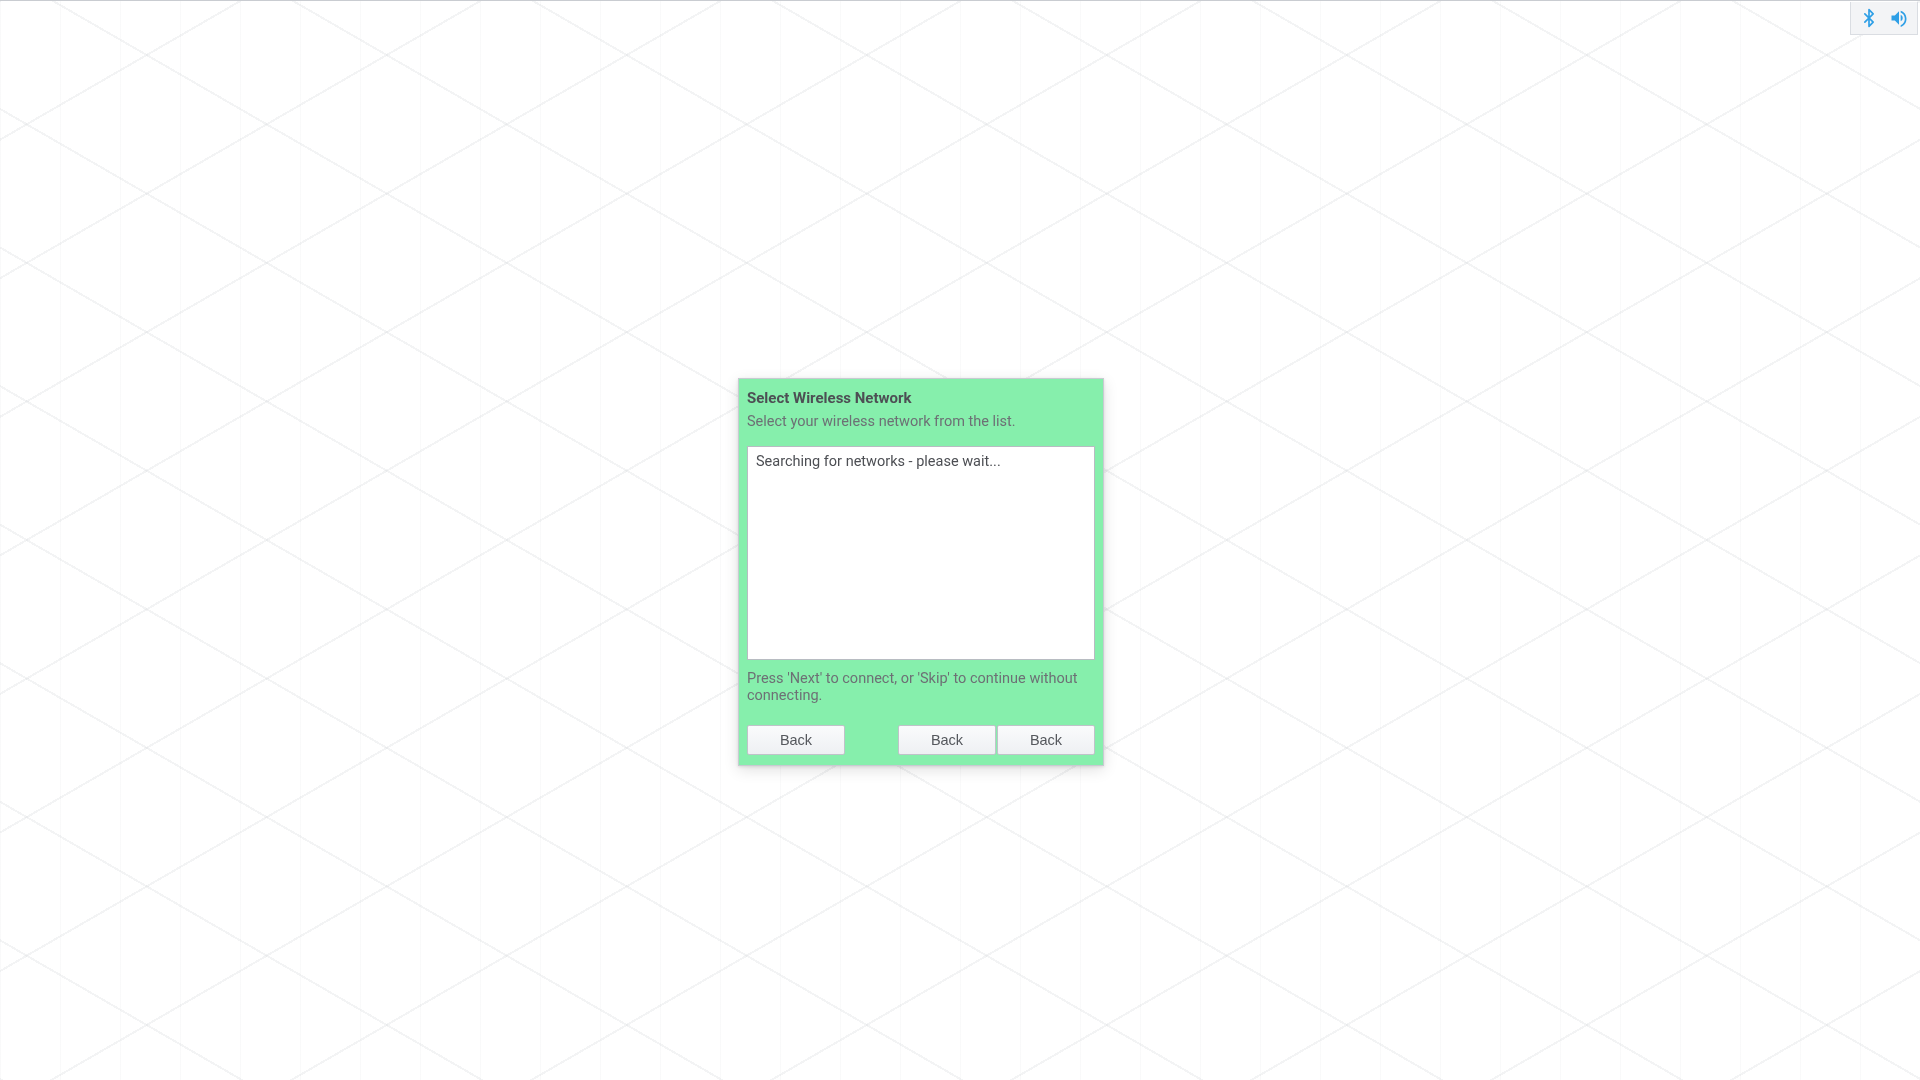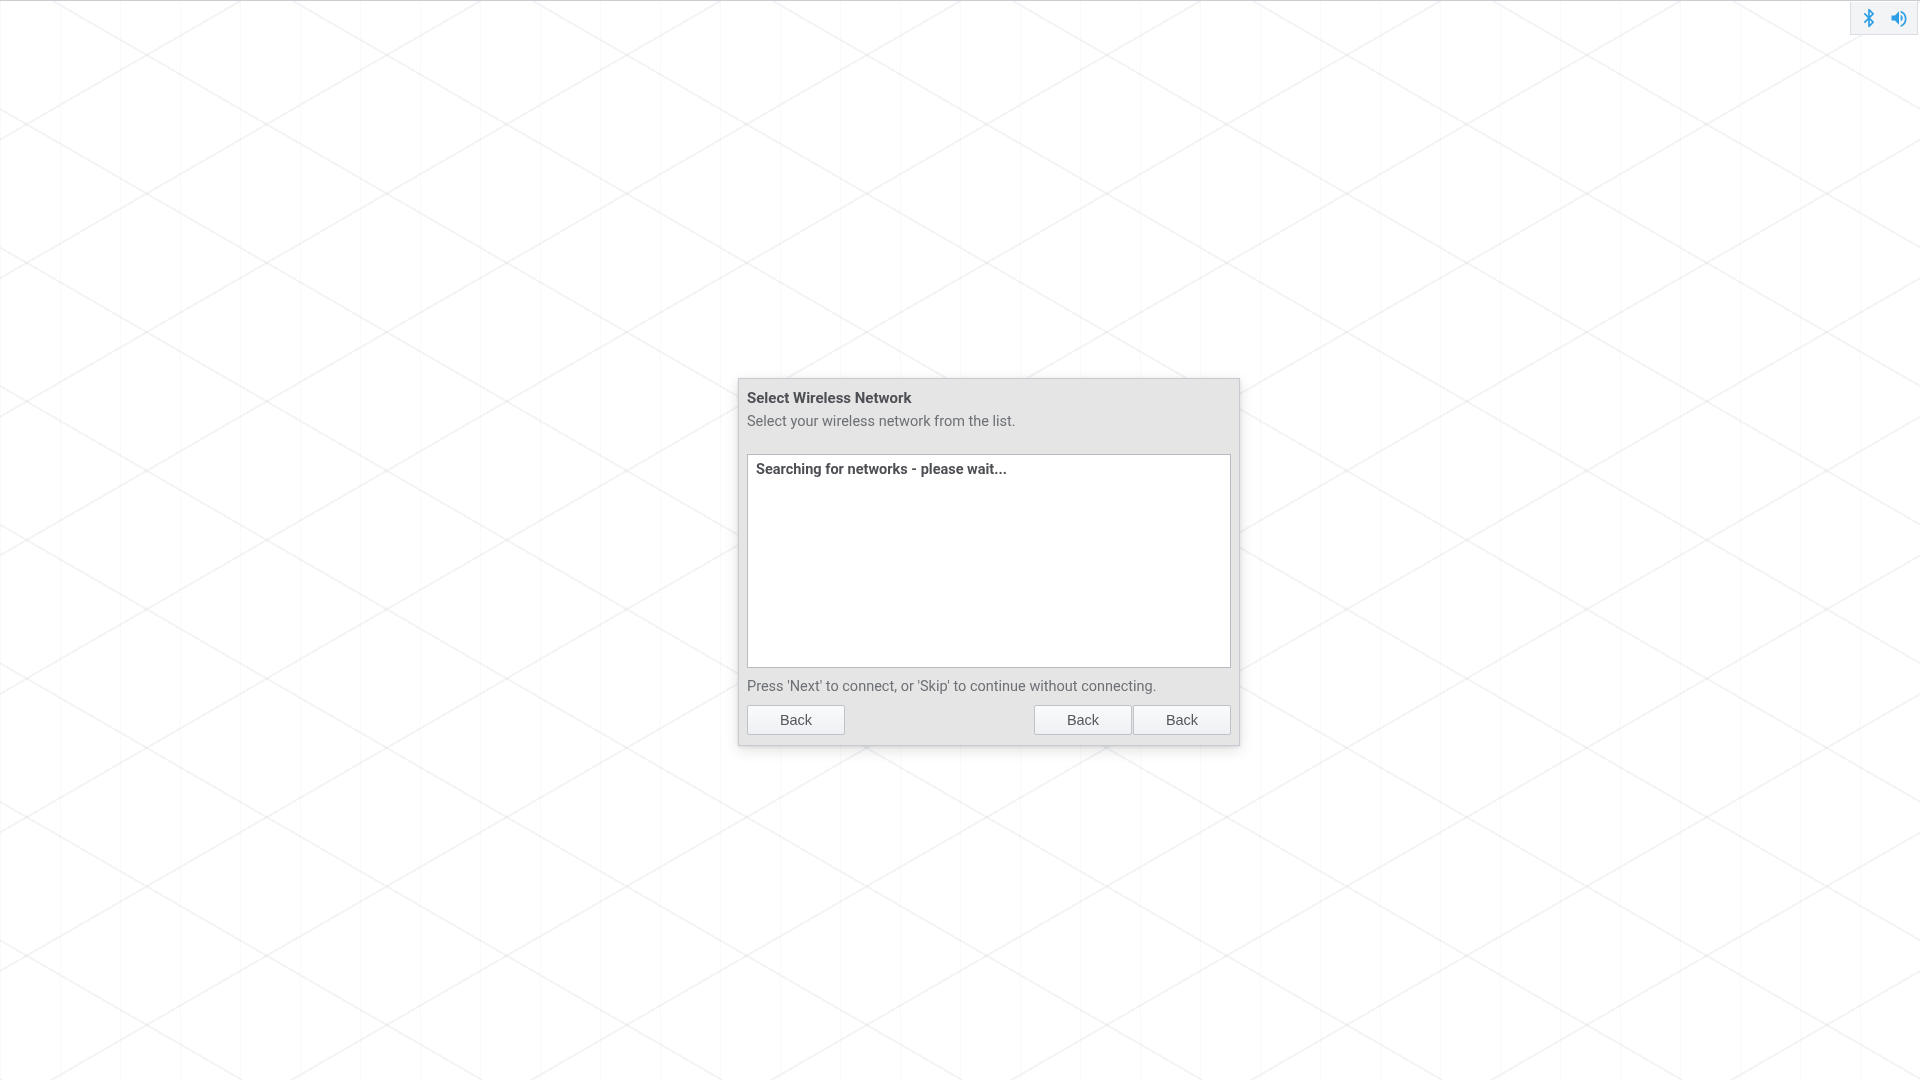--- a/index.html
+++ b/index.html
@@ -40,55 +40,54 @@
     .tray-icon {
       width: 24px; height: 24px;
       display: flex; align-items: center; justify-content: center;
       color: #2e9fe6;
     }
     .tray-icon svg { width: 20px; height: 20px; }
     .dialog {
       position: absolute;
       top: 378px;
       left: 738px;
-      width: 502px;
-      background: #e5e5e5;
+      width: 366px;
+      background: #86efac;
       border: 1px solid #c7cbd1;
       box-shadow: 0 4px 14px rgba(0,0,0,0.12), 0 1px 3px rgba(0,0,0,0.10);
     }
     .dialog-inner {
       padding: 8px 8px 10px 8px;
     }
     .dialog-title {
       font-size: 15px;
       font-weight: 700;
       color: #4d4f54;
       margin-bottom: 6px;
       padding-top: 2px;
     }
     .dialog-subtitle {
       font-size: 14.5px;
       color: #6d7075;
-      margin-bottom: 24px;
+      margin-bottom: 16px;
     }
     .network-list {
       background: #ffffff;
       border: 1px solid #b8bcc2;
       height: 214px;
       padding: 6px 8px;
       font-size: 14.5px;
       color: #4d4f54;
       overflow: auto;
-      font-weight: bold;
     }
     .dialog-hint {
       font-size: 14.5px;
       color: #6d7075;
       margin-top: 10px;
-      margin-bottom: 10px;
+      margin-bottom: 21px;
     }
     .button-row {
       display: flex;
       gap: 1px;
     }
     .button-row .spacer { flex: 1; }
     .btn {
       min-width: 98px;
       height: 30px;
       background: linear-gradient(#fafbfc,#eef0f3);

